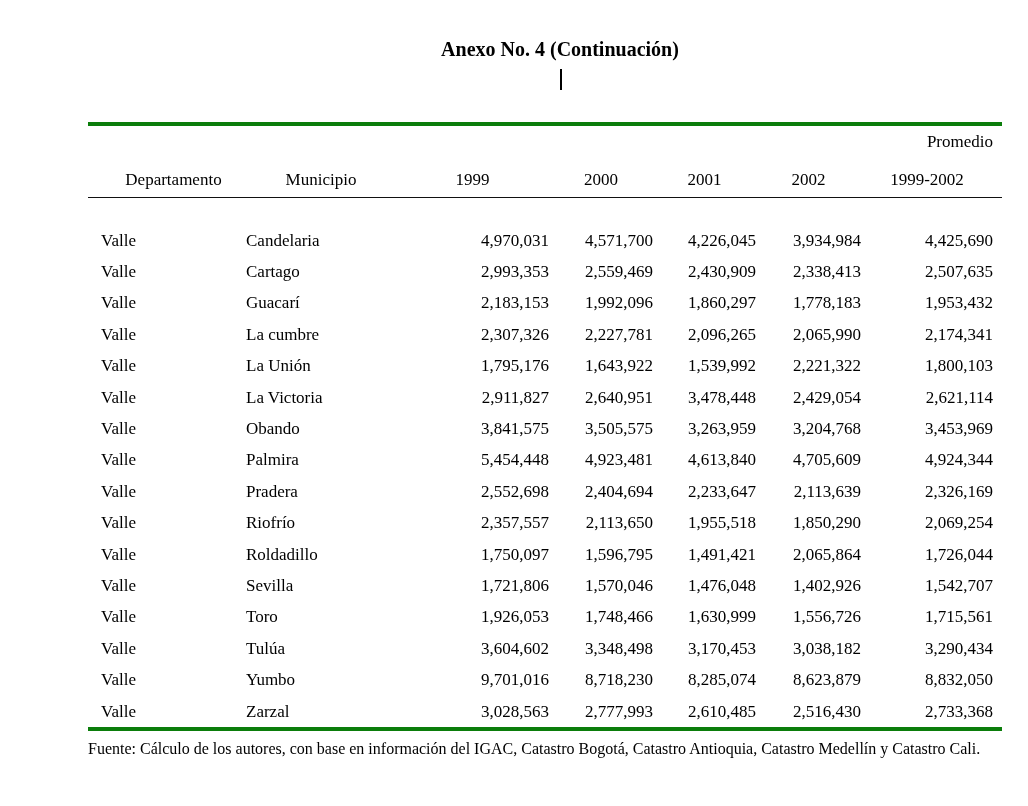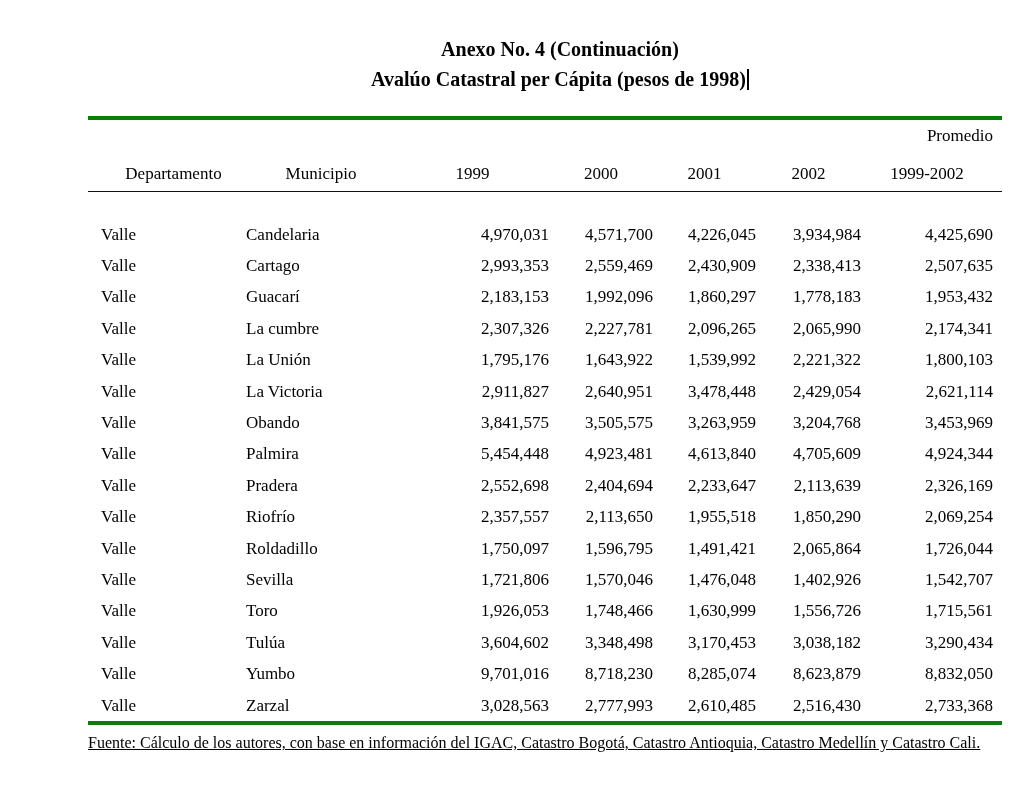--- a/index.html
+++ b/index.html
@@ -27,21 +27,21 @@
     background: #000;
     vertical-align: -4px;
     margin-left: 1px;
   }
 
   
   table.catastro {
     border-collapse: collapse;
     table-layout: fixed;
     width: 914px;
-    margin: 22px 0 0 42px;
+    margin: 28px 0 0 42px;
     border-top: 4px solid var(--green);
     border-bottom: 4px solid var(--green);
     font-size: 17px;
   }
   table.catastro th, table.catastro td {
     padding: 0;
     font-weight: normal;
     white-space: nowrap;
     overflow: hidden;
   }
@@ -60,31 +60,30 @@
   }
   tr.spacer-row td { height: 27px; }
   tbody.rows td { height: 31.4px; vertical-align: middle; }
 
   
   .source-note {
     margin: 7px 0 0 42px;
     width: 912px;
     font-size: 16px;
     line-height: 21.5px;
-    text-decoration: underline;
   }
 </style>
 </head>
 <body>
 
 <div class="page">
 
   <div class="title-block">
     <div>Anexo No. 4 (Continuación)</div>
-    <div><span>Avalúo Catastral per Cápita (pesos de 1998)</span><span class="caret"></span></div>
+    <div><span class="caret"></span></div>
   </div>
 
   <table class="catastro">
     <colgroup>
       <col style="width:158px">
       <col style="width:150px">
       <col style="width:153px">
       <col style="width:104px">
       <col style="width:103px">
       <col style="width:105px">

